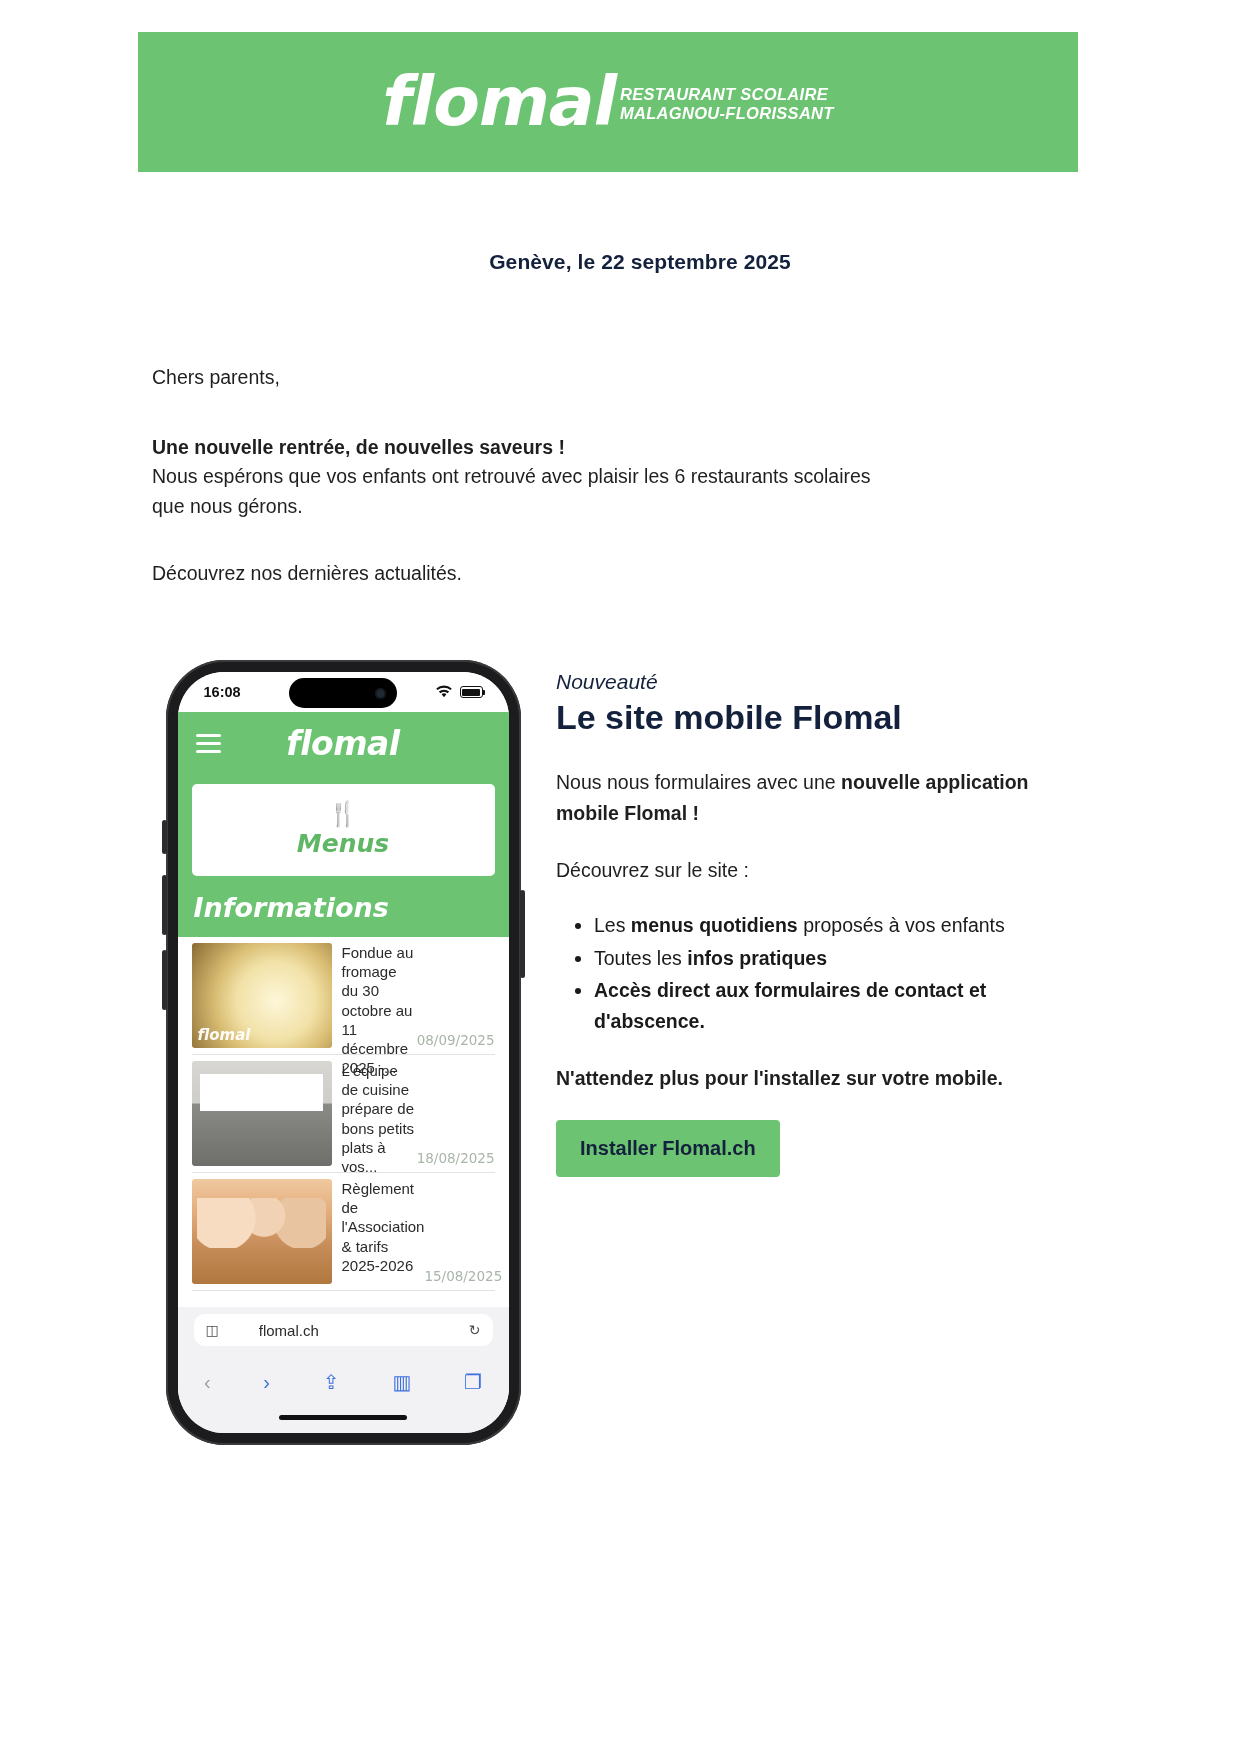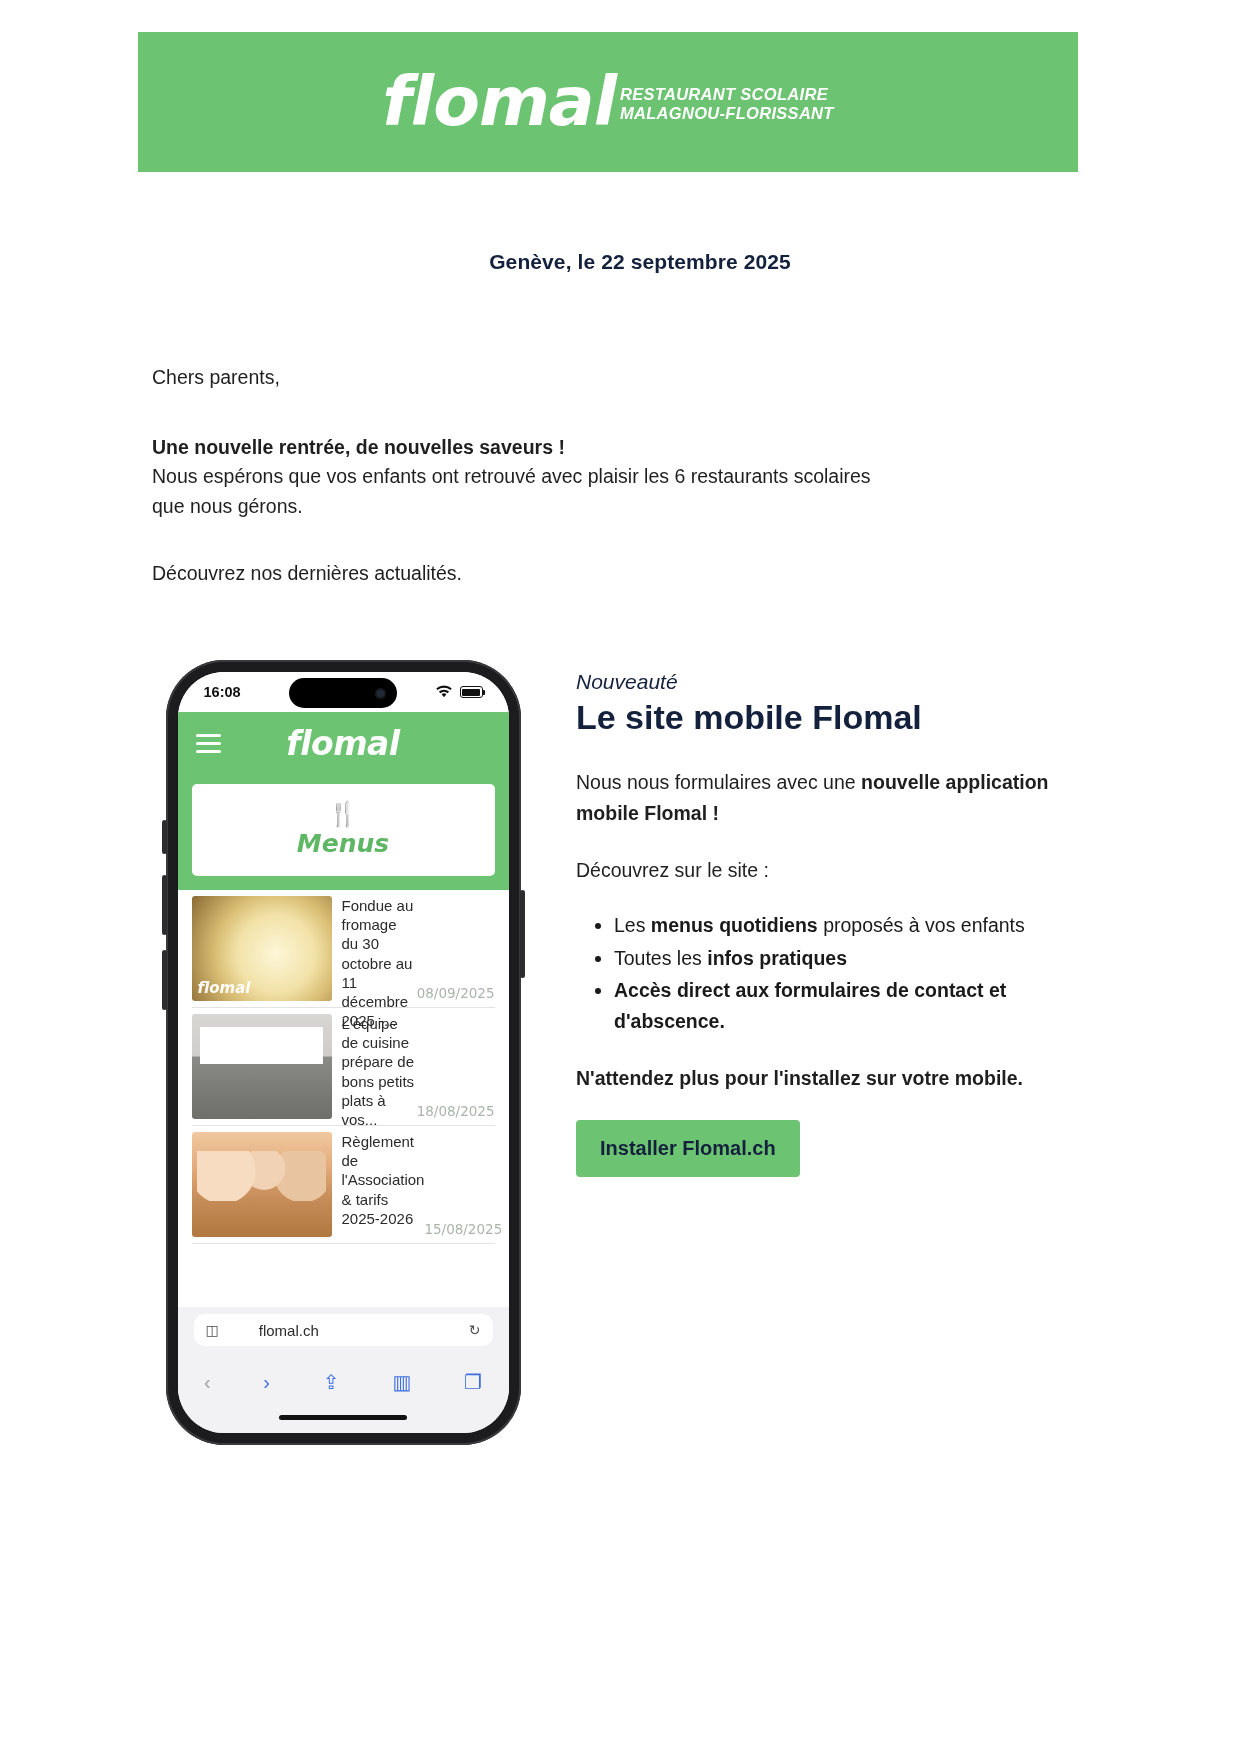--- a/index.html
+++ b/index.html
@@ -84,21 +84,21 @@
   .gap-md { height: 37px; }
   .bold { font-weight: bold; }
 
   
   .feature {
     position: absolute;
     left: 158px;
     top: 660px;
     width: 930px;
     display: flex;
-    gap: 48px;
+    gap: 28px;
   }
 
   
   .phone-col {
     width: 370px;
     flex: 0 0 370px;
     display: flex;
     justify-content: center;
   }
   .phone {
@@ -442,20 +442,21 @@
           <div class="app-logo">flomal</div>
         </div>
 
         <div class="menus-card">
           <div class="menus-inner">
             <div class="menus-icon">🍴</div>
             <div class="menus-label">Menus</div>
           </div>
         </div>
 
+        <div class="info-band">Informations</div>
 
         <div class="news-list">
 
           <div class="news-item">
             <div class="news-thumb thumb-fondue"></div>
             <div class="news-text">
               <div class="news-title">Fondue au fromage du 30 octobre au 11 décembre 2025 -...</div>
               <div class="news-date">08/09/2025</div>
             </div>
           </div>

